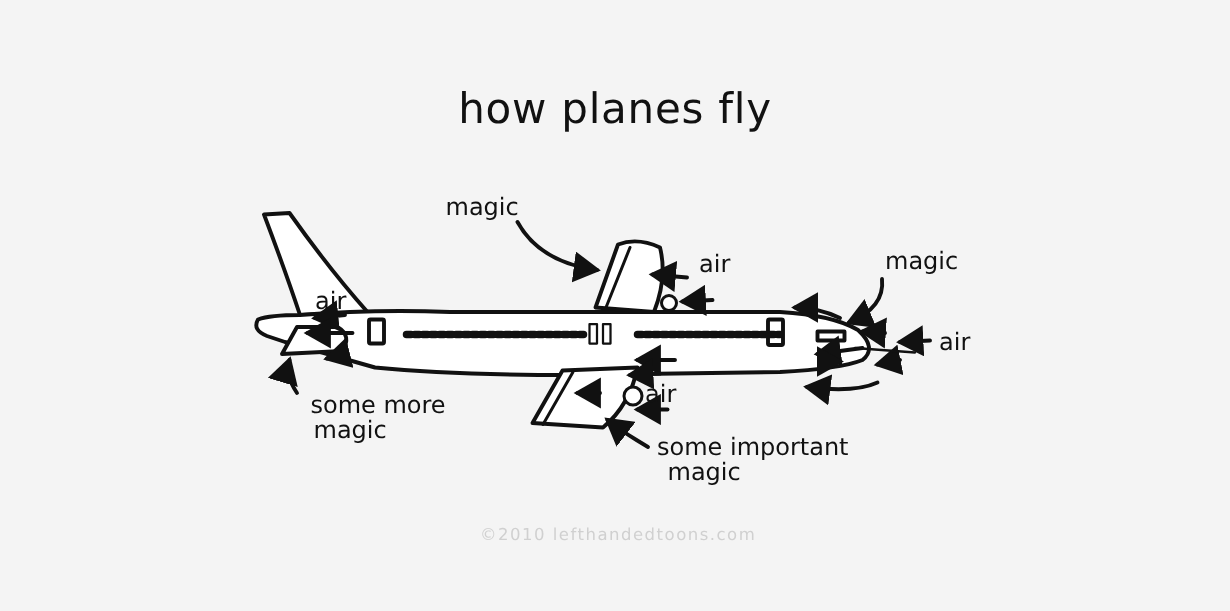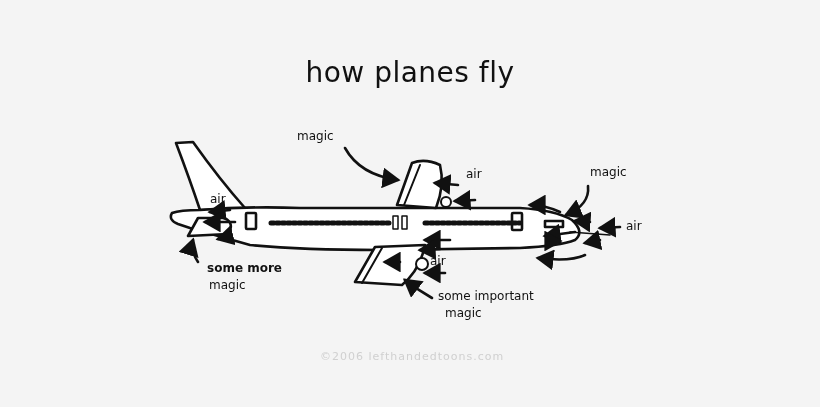--- a/index.html
+++ b/index.html
@@ -1,20 +1,20 @@
 <!DOCTYPE html>
 <html><head>
 <meta charset="utf-8">
 <style>
   html, body { margin:0; padding:0; }
   body { width:820px; height:407px; background:#f4f4f4; position:relative; overflow:hidden;
          font-family:"DejaVu Sans", sans-serif; }
   .title { position:absolute; left:0; width:820px; top:44px; text-align:center;
            font-size:28px; color:#111; letter-spacing:0.5px;margin-top:12px; }
-  .label { position:absolute; font-size:12px; color:#111; line-height:1.05; }
+  .label { position:absolute; font-size:16px; color:#111; line-height:1.05; }
   .credit { position:absolute; left:320px; top:350px; font-size:11px; color:#d0d0d0; letter-spacing:1px; }
   svg { position:absolute; left:0; top:0; }
 </style>
 </head>
 <body>
 
 <div class="title">how planes fly</div>
 
 <svg width="820" height="407" viewBox="0 0 820 407" fill="none" stroke="#111" stroke-width="2.6" stroke-linecap="round" stroke-linejoin="round">
   <defs>
@@ -79,19 +79,19 @@
   <path d="M400,262 L385,262" marker-end="url(#ah)"></path>
 
   <path d="M432,298 Q418,290 405,280" marker-end="url(#ah)"></path>
 </svg>
 
 <div class="label" style="left:297px;top:130px;">magic</div>
 <div class="label" style="left:466px;top:168px;">air</div>
 <div class="label" style="left:590px;top:166px;">magic</div>
 <div class="label" style="left:626px;top:220px;">air</div>
 <div class="label" style="left:210px;top:193px;">air</div>
-<div class="label" style="left:207px;top:262px;font-weight:bold;">some more</div>
+<div class="label" style="left:207px;top:262px;">some more</div>
 <div class="label" style="left:209px;top:279px;">magic</div>
 <div class="label" style="left:430px;top:255px;">air</div>
 <div class="label" style="left:438px;top:290px;">some important</div>
 <div class="label" style="left:445px;top:307px;">magic</div>
 
-<div class="credit">©2006  lefthandedtoons.com</div>
+<div class="credit">©2010  lefthandedtoons.com</div>
 
 </body></html>

